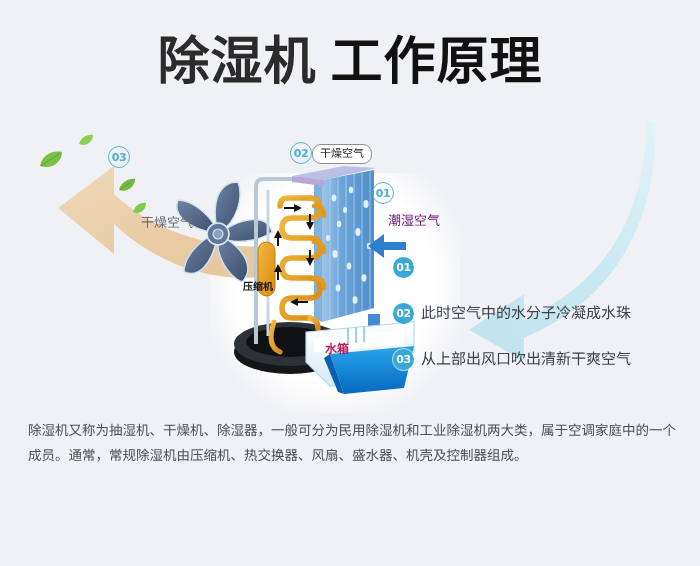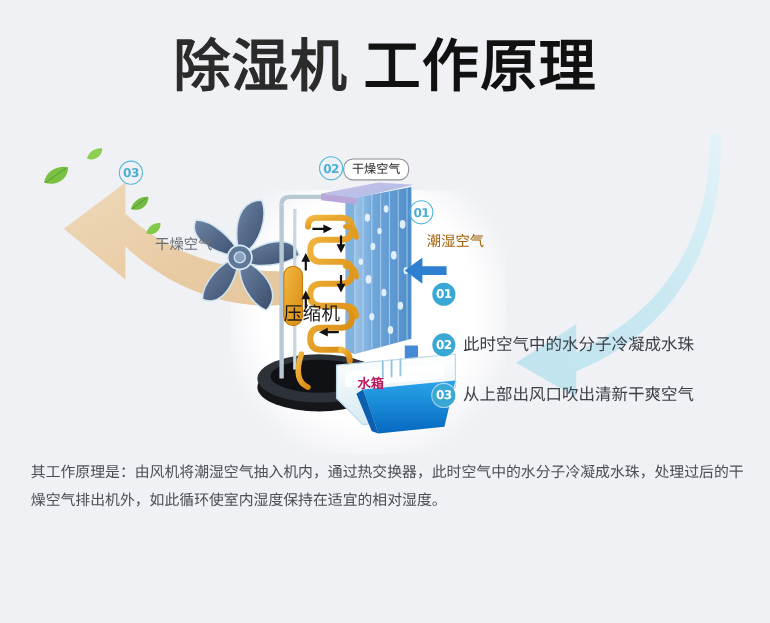--- a/index.html
+++ b/index.html
@@ -77,22 +77,22 @@
   }
 
   
   .ill-label{
     position:absolute;
     font-size:13px;line-height:15px;
     font-family:"DejaVu Sans","Liberation Sans",sans-serif;
     white-space:nowrap;
   }
   .lbl-dry{color:#6b6e74;left:108px;top:97px;margin-left:33px;}
-  .lbl-humid{color:#a16207;left:388px;top:95px;}
-  .lbl-comp{color:#1a1a1a;left:258px;top:161px;font-size:17px;font-weight:normal;}
+  .lbl-humid{color:#701a75;left:388px;top:95px;}
+  .lbl-comp{color:#1a1a1a;left:243px;top:161px;font-size:10px;font-weight:bold;}
   .lbl-tank{color:#be185d;left:325px;top:224px;font-size:12px;font-weight:bold;}
 
   
   .steps{position:absolute;left:393px;top:255px;width:300px;}
   .step{display:flex;align-items:center;margin-bottom:22px;height:24px;}
   .step-badge{
     width:21px;height:21px;border-radius:50%;
     background:#3aa8d4;color:#fff;
     font-size:11px;font-weight:bold;
     display:flex;align-items:center;justify-content:center;
@@ -322,16 +322,16 @@
       <div class="step-text">此时空气中的水分子冷凝成水珠</div>
     </div>
 
     <div class="step">
       <div class="step-badge">03</div>
       <div class="step-text">从上部出风口吹出清新干爽空气</div>
     </div>
   </div>
 
   <div class="body-copy">
-    <p class="para last">其工作原理是：由风机将潮湿空气抽入机内，通过热交换器，此时空气中的水分子冷凝成水珠，处理过后的干燥空气排出机外，如此循环使室内湿度保持在适宜的相对湿度。</p>
+    <p class="para">除湿机又称为抽湿机、干燥机、除湿器，一般可分为民用除湿机和工业除湿机两大类，属于空调家庭中的一个成员。通常，常规除湿机由压缩机、热交换器、风扇、盛水器、机壳及控制器组成。</p>
   </div>
 
 </div>
 
 </body></html>

